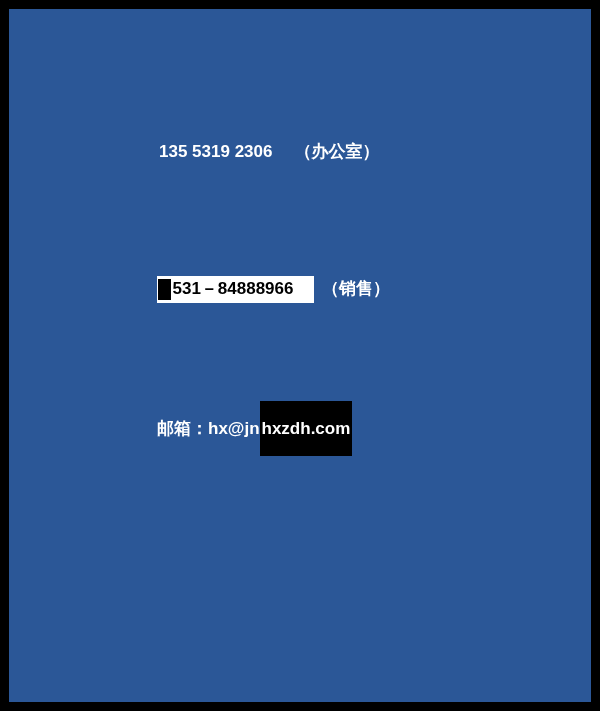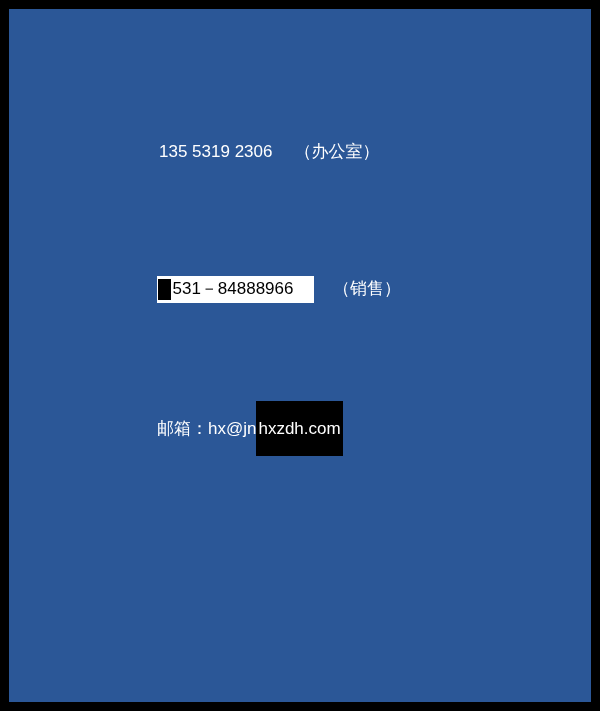--- a/index.html
+++ b/index.html
@@ -18,21 +18,21 @@
     position: relative;
     width: 600px;
     height: 711px;
     background: var(--bg);
     border: 9px solid var(--border);
     overflow: hidden;
   }
   .line {
     position: absolute;
     color: var(--text-light);
-    font-weight: normal;
+    font-weight: bold;
     font-size: 17px;
     white-space: nowrap;
     line-height: 1.2;
   }
   .line1 { left: 150px; top: 133px; }
   .office-label { margin-left: 22px; }
   .line2 {
     left: 148px;
     top: 267px;
     height: 27px;
@@ -49,21 +49,21 @@
     min-width: 157px;
     text-align: right;
   }
   .hidden-prefix {
     background: var(--hl-black);
     color: var(--hl-black);
     display: inline-block;
     padding: 0 2px;
     margin-right: 1px;
   }
-  .sales-label { margin-left: 19px; }
+  .sales-label { margin-left: 8px; }
   .line3 { left: 148px; top: 410px; }
   .hl-black {
     background: var(--hl-black);
     color: var(--text-light);
     padding: 18px 2px;
   }
   .line4 { left: 150px; top: 556px; letter-spacing: 1px; }
 </style>
 </head>
 <body>

